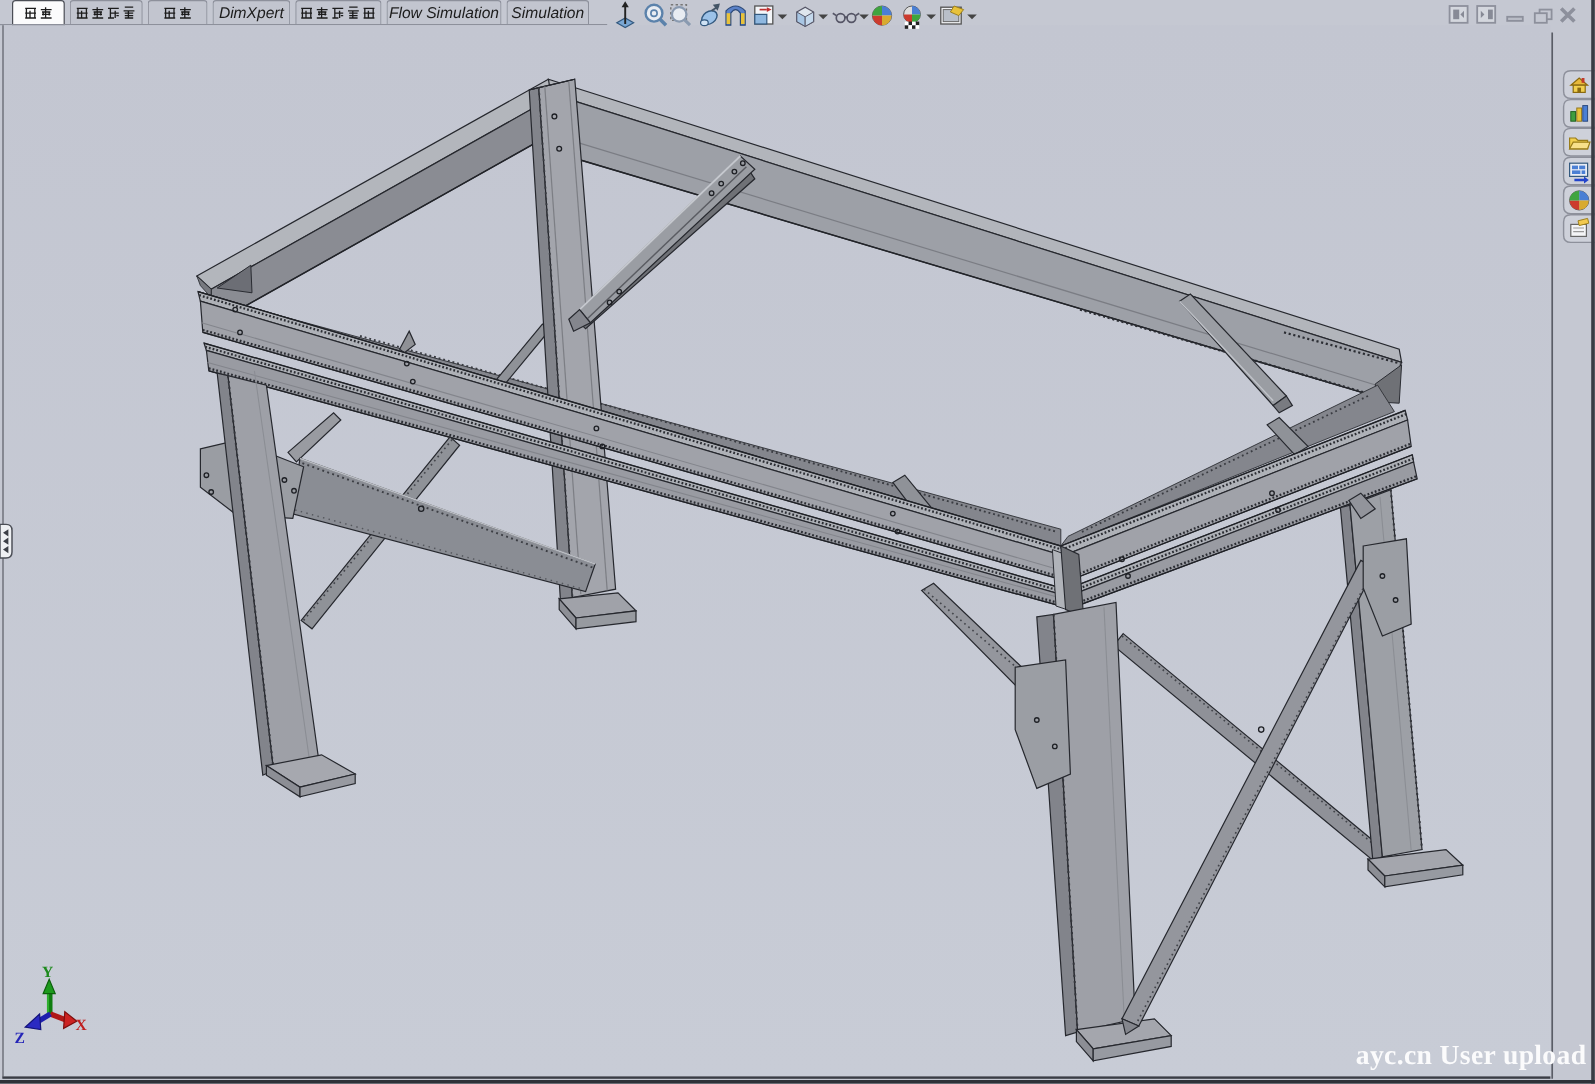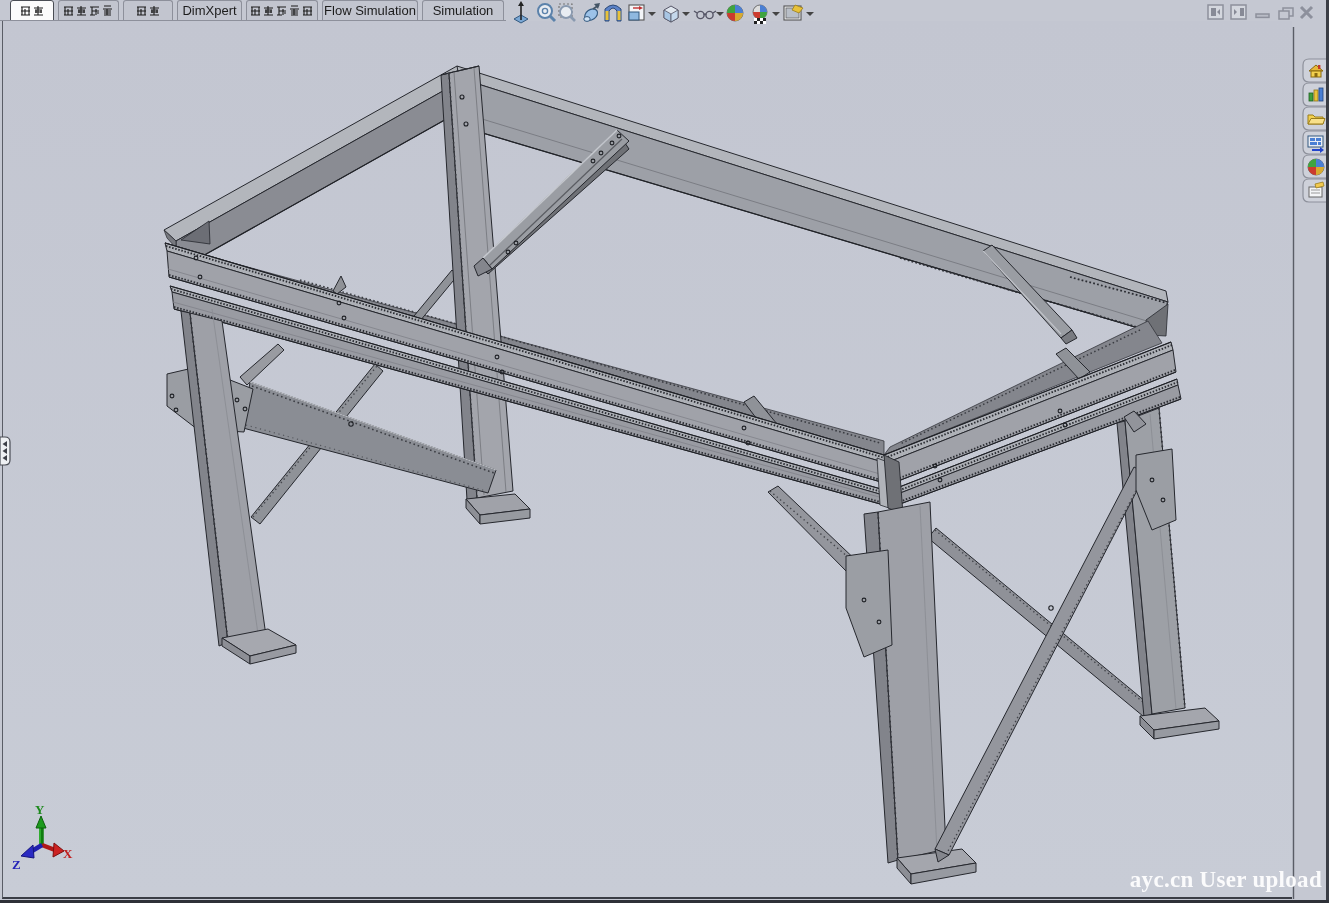--- a/index.html
+++ b/index.html
@@ -4,36 +4,36 @@
 <style>
   html,body{margin:0;padding:0;width:1329px;height:903px;overflow:hidden;
     font-family:"Liberation Sans",sans-serif;background:#c5c8d2;}
   #viewport{position:absolute;left:2px;top:21px;width:1290px;height:878px;
     background:linear-gradient(#c3c6d1,#c8ccd6);
     border-left:1px solid #5a5d66;border-bottom:2px solid #3a3d45;box-sizing:border-box;}
   #winborder-r{position:absolute;right:0;top:0;width:3px;height:903px;background:#3a3d45;z-index:20;}
   #winborder-b{position:absolute;left:0;bottom:0;width:1329px;height:3px;background:#2e3138;z-index:20;}
   .tab{position:absolute;top:0;height:21px;background:#c2c5cf;border:1px solid #8d909b;
     border-bottom:none;border-radius:3px 3px 0 0;box-sizing:border-box;
-    color:#1c1c1c;font-size:13px;text-align:center;line-height:20px;}
+    color:#1c1c1c;font-size:13px;text-align:center;line-height:20px;font-style:italic;}
   .tab.active{background:#fbfbfc;border-color:#4a4d55;border-bottom:1px solid #4a4d55;height:22px;}
   #ovl{position:absolute;left:0;top:0;z-index:10;}
   #watermark{position:absolute;right:7px;top:867px;color:#fbfbfc;z-index:15;
     font-family:"Liberation Serif",serif;font-weight:bold;font-size:23px;letter-spacing:0.3px;}
 #tabline{position:absolute;left:0;top:20px;width:506px;height:1px;background:#8d909b;}
 </style>
 </head>
 <body>
 <div class="tab active" style="left:10px;width:44px;"></div>
 <div class="tab" style="left:58px;width:61px;"></div>
 <div class="tab" style="left:123px;width:50px;"></div>
 <div class="tab" style="left:177px;width:65px;">DimXpert</div>
 <div class="tab" style="left:246px;width:72px;"></div>
 <div class="tab" style="left:322px;width:96px;text-align:center;">Flow Simulation</div>
-<div class="tab" style="left:422px;width:82px;">Simulation</div>
+<div class="tab" style="left:422px;width:69px;">Simulation</div>
 <div id="tabline"></div>
 <div id="viewport"></div>
 <svg id="ovl" width="1329" height="903" viewBox="0 0 1329 903">
 <polygon points="164.0,230.0 457.0,66.0 466.0,78.0 176.0,241.0" fill="#b3b6bc" stroke="#26282e" stroke-width="1.0"></polygon>
 <polygon points="176.0,241.0 466.0,78.0 466.0,108.0 176.0,271.0" fill="#8a8c93" stroke="#26282e" stroke-width="1.0"></polygon>
 <line x1="176.0" y1="271.0" x2="466.0" y2="108.0" stroke="#222429" stroke-width="1.2"></line>
 <polygon points="181.0,240.0 209.0,221.0 210.0,244.0" fill="#6c6e75" stroke="#26282e" stroke-width="0.8"></polygon>
 <polygon points="164.0,230.0 176.0,241.0 176.0,248.0 167.0,238.0" fill="#77797f" stroke="#26282e" stroke-width="0.7"></polygon>
 <polygon points="457.0,66.0 1166.0,291.0 1168.0,302.0 459.0,78.0" fill="#b2b5bb" stroke="#26282e" stroke-width="1.0"></polygon>
 <polygon points="459.0,78.0 1168.0,302.0 1155.0,333.0 459.0,126.0" fill="#9da0a7" stroke="#26282e" stroke-width="1.0"></polygon>

